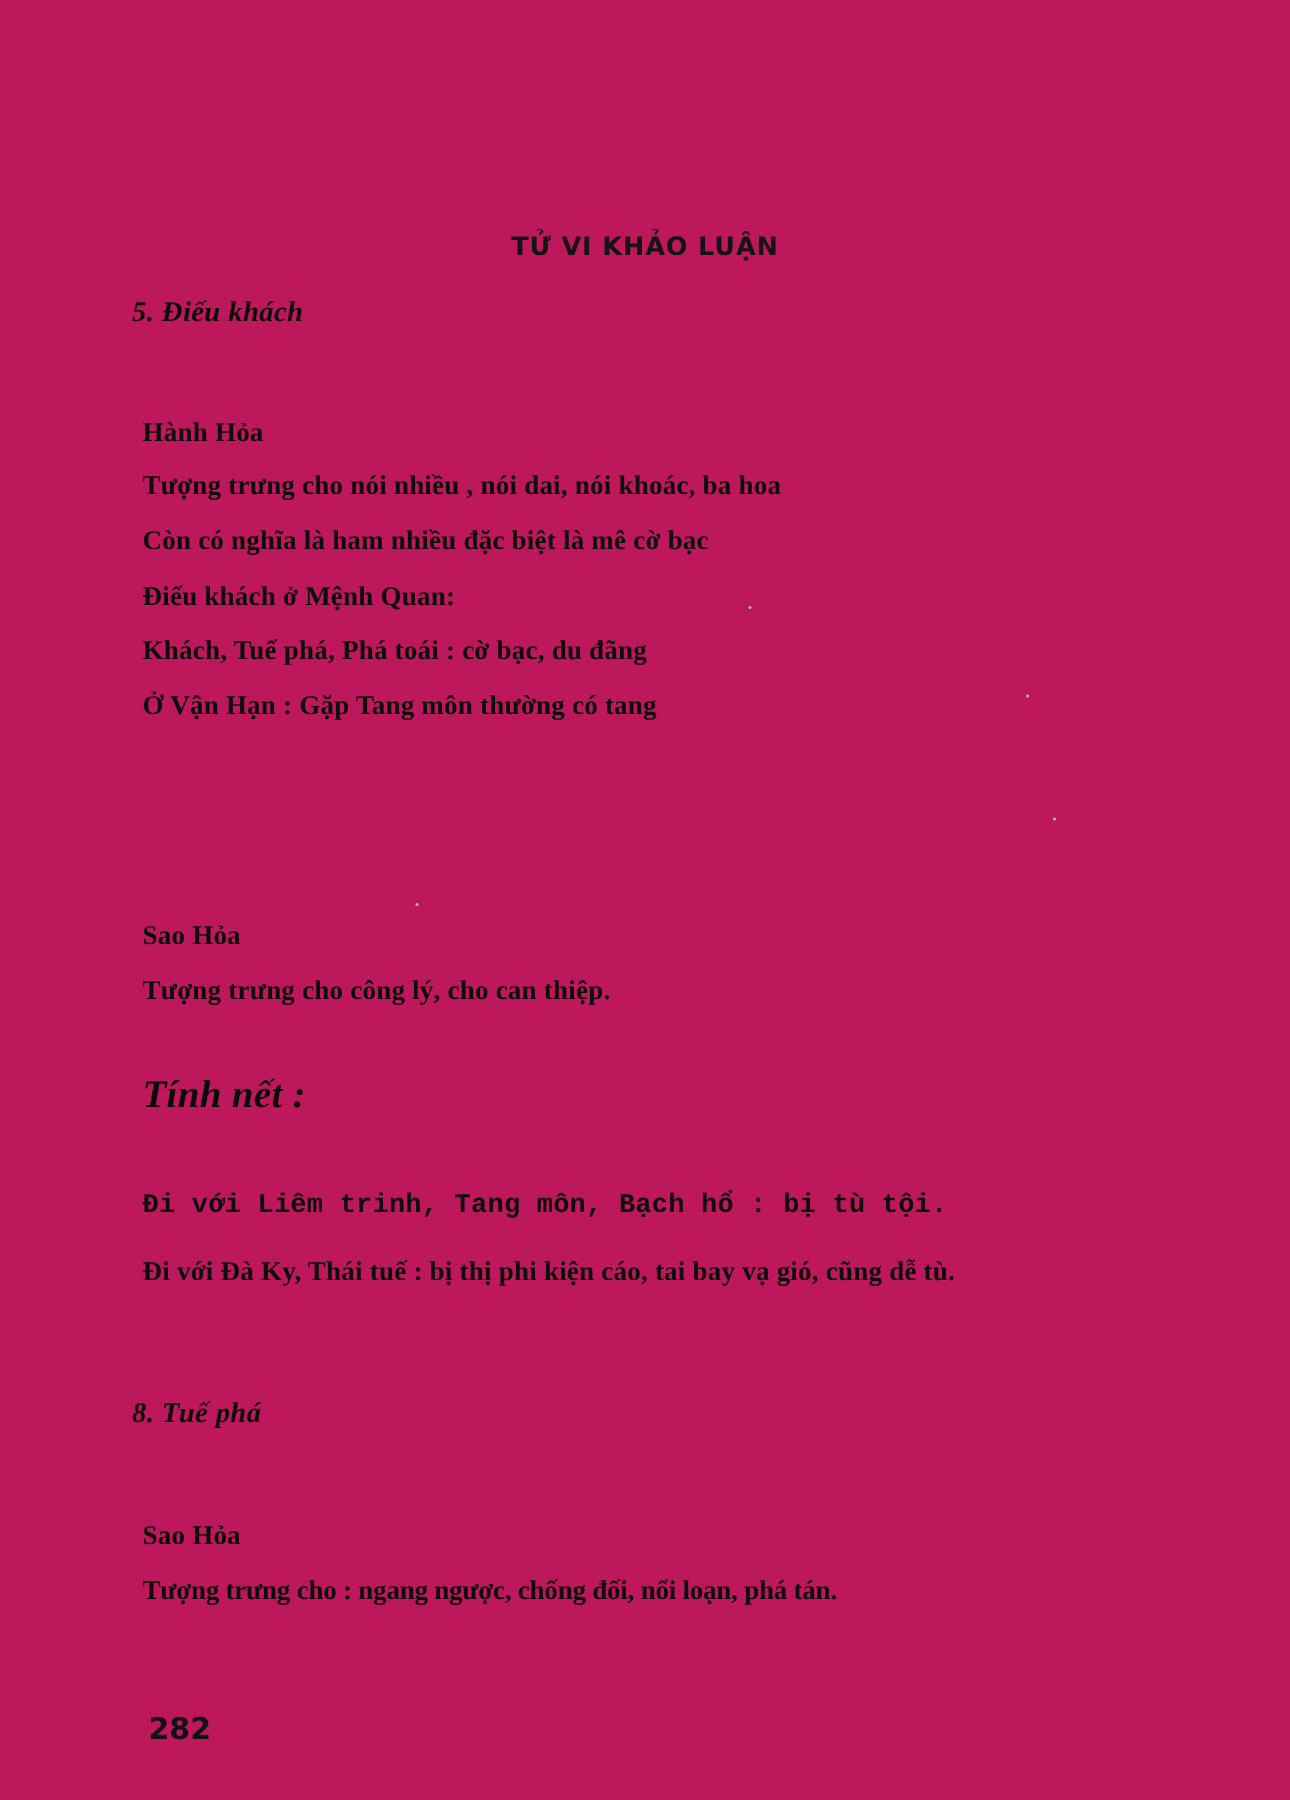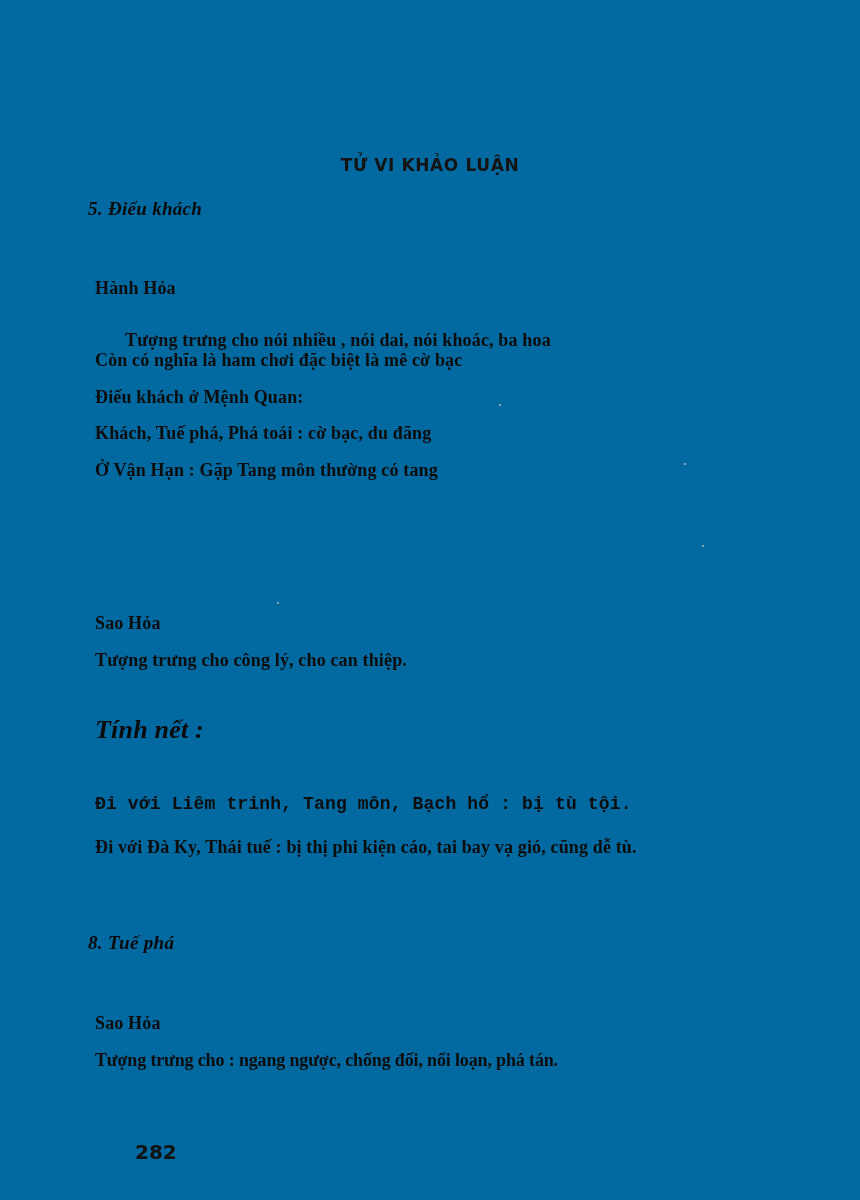--- a/index.html
+++ b/index.html
@@ -5,21 +5,21 @@
 <style>
   html, body {
     margin: 0;
     padding: 0;
     background: #ffffff;
   }
   .page {
     position: relative;
     width: 860px;
     height: 1200px;
-    background: #0369a1;
+    background: #be185d;
     overflow: hidden;
     font-family: "Liberation Serif", "DejaVu Serif", serif;
     color: #0d0d0d;
     -webkit-font-smoothing: none;
   }
 
   
   .running-head {
     position: absolute;
     top: 155px;
@@ -79,21 +79,20 @@
   }
 
   .page-number {
     position: absolute;
     left: 99px;
     top: 1140px;
     font-family: "DejaVu Sans", "Liberation Sans", sans-serif;
     font-size: 20px;
     font-weight: 600;
     color: #121212;
-    margin-left: 36px;
   }
 
   
   .speck {
     position: absolute;
     background: #b9b9b9;
     width: 2px;
     height: 2px;
     border-radius: 50%;
   }
@@ -101,22 +100,22 @@
 </head>
 <body>
 
 <div class="page">
 
   <div class="running-head">TỬ VI KHẢO LUẬN</div>
 
   <div class="section-heading" style="top:198px;">5. Điếu khách</div>
 
   <div class="body-line" style="top:278px;">Hành Hỏa</div>
-  <div class="body-line" style="top:330px;margin-left:30px;">Tượng trưng cho nói nhiều , nói dai, nói khoác, ba hoa</div>
-  <div class="body-line" style="top:350px;">Còn có nghĩa là ham chơi đặc biệt là mê cờ bạc</div>
+  <div class="body-line" style="top:313px;">Tượng trưng cho nói nhiều , nói dai, nói khoác, ba hoa</div>
+  <div class="body-line" style="top:350px;">Còn có nghĩa là ham nhiều đặc biệt là mê cờ bạc</div>
   <div class="body-line" style="top:423px;">Khách, Tuế phá, Phá toái : cờ bạc, du đãng</div>
   <div class="body-line" style="top:387px;">Điếu khách ở Mệnh Quan:</div>
   <div class="body-line" style="top:460px;">Ở Vận Hạn : Gặp Tang môn thường có tang</div>
 
 
   <div class="body-line" style="top:613px;">Sao Hỏa</div>
   <div class="body-line" style="top:650px;">Tượng trưng cho công lý, cho can thiệp.</div>
 
   <div class="sub-heading" style="top:715px;">Tính nết :</div>
 

